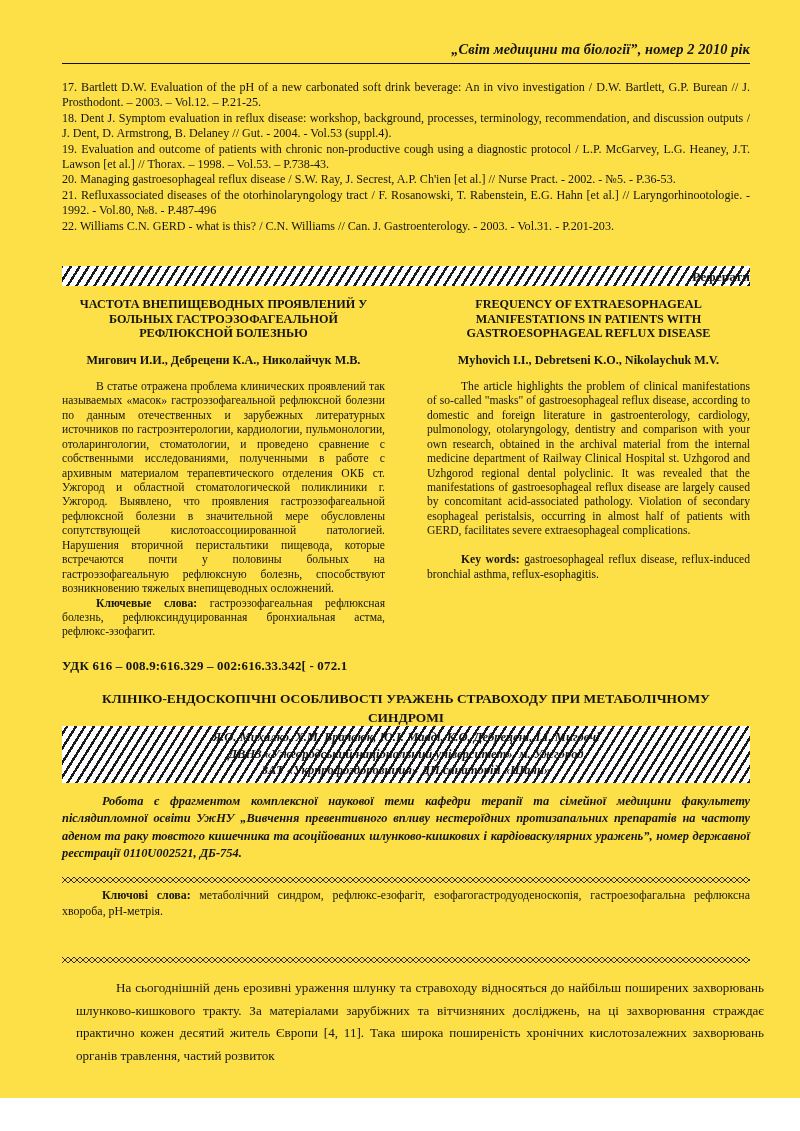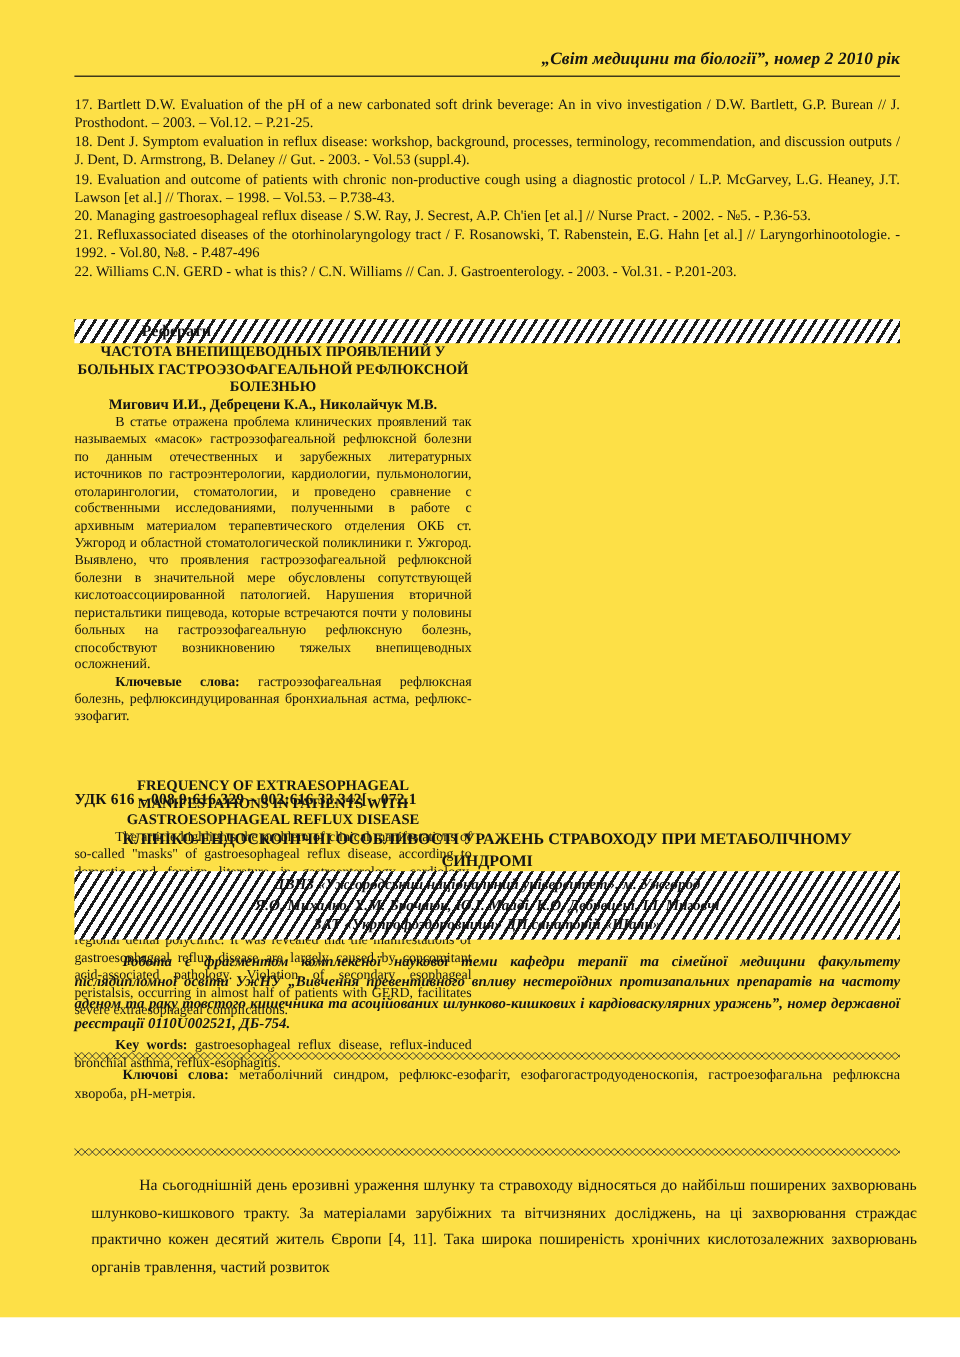--- a/index.html
+++ b/index.html
@@ -62,20 +62,21 @@
   .refs p { margin: 0; }
 
   
   .hatch-band {
     position: relative;
     background-image: repeating-linear-gradient(
        -58deg,
        #1a1a1a 0px, #1a1a1a 2.4px,
        #ffffff 2.4px, #ffffff 7.6px);
     overflow: hidden;
+    text-align: right;
   }
   .hatch-band .hatch-text {
     position: relative;
     z-index: 2;
     font-weight: bold;
     white-space: nowrap;
   }
   .banner-rubric {
     position: absolute;
     top: 266px;
@@ -86,38 +87,37 @@
   }
   .banner-rubric .hatch-text {
     display: inline-block;
     margin-left: 56px;
     font-size: 13.5px;
   }
 
   
   .abs-cols {
     position: absolute;
-    top: 286px;
+    top: 297px;
     left: 0;
     width: 688px;
     display: flex;
     gap: 42px;
-    flex-direction: column;
   }
   .abs-col { width: 331px; }
   .abs-title {
     margin: 0;
     font-size: 12.2px;
     font-weight: bold;
     line-height: 14.6px;
     text-align: center;
     text-transform: uppercase;
   }
   .abs-authors {
-    margin: 0;
+    margin: 12px;
     font-size: 12.2px;
     font-weight: bold;
     line-height: 15px;
     text-align: center;
   }
   .abs-body {
     margin: 0;
     font-size: 11.6px;
     line-height: 14.45px;
     text-align: justify;
@@ -244,21 +244,21 @@
 <body>
 
 <div id="page">
   <div class="sheet">
 
     <div class="running-head">„Світ медицини та біології”, номер 2 2010 рік</div>
     <div class="head-rule"></div>
 
     <div class="refs">
       <p>17. Bartlett D.W. Evaluation of the pH of a new carbonated soft drink beverage: An in vivo investigation / D.W. Bartlett, G.P. Burean // J. Prosthodont. – 2003. – Vol.12. – P.21-25.</p>
-      <p>18. Dent J. Symptom evaluation in reflux disease: workshop, background, processes, terminology, recommendation, and discussion outputs / J. Dent, D. Armstrong, B. Delaney // Gut. - 2003. - Vol.53 (suppl.4).</p>
+      <p>18. Dent J. Symptom evaluation in reflux disease: workshop, background, processes, terminology, recommendation, and discussion outputs / J. Dent, D. Armstrong, B. Delaney // Gut. - 2004. - Vol.53 (suppl.4).</p>
       <p>19. Evaluation and outcome of patients with chronic non-productive cough using a diagnostic protocol / L.P. McGarvey, L.G. Heaney, J.T. Lawson [et al.] // Thorax. – 1998. – Vol.53. – P.738-43.</p>
       <p>20. Managing gastroesophageal reflux disease / S.W. Ray, J. Secrest, A.P. Ch'ien [et al.] // Nurse Pract. - 2002. - №5. - P.36-53.</p>
       <p>21. Refluxassociated diseases of the otorhinolaryngology tract / F. Rosanowski, T. Rabenstein, E.G. Hahn [et al.] // Laryngorhinootologie. - 1992. - Vol.80, №8. - P.487-496</p>
       <p>22. Williams C.N. GERD - what is this? / C.N. Williams // Can. J. Gastroenterology. - 2003. - Vol.31. - P.201-203.</p>
     </div>
 
     <div class="hatch-band banner-rubric">
       <span class="hatch-text">Реферати</span>
     </div>
 
@@ -269,37 +269,38 @@
         <p class="abs-authors">Мигович И.И., Дебрецени К.А., Николайчук М.В.</p>
         <p class="abs-body">В статье отражена проблема клинических проявлений так называемых «масок» гастроэзофагеальной рефлюксной болезни по данным отечественных и зарубежных литературных источников по гастроэнтерологии, кардиологии, пульмонологии, отоларингологии, стоматологии, и проведено сравнение с собственными исследованиями, полученными в работе с архивным материалом терапевтического отделения ОКБ ст. Ужгород и областной стоматологической поликлиники г. Ужгород. Выявлено, что проявления гастроэзофагеальной рефлюксной болезни в значительной мере обусловлены сопутствующей кислотоассоциированной патологией. Нарушения вторичной перистальтики пищевода, которые встречаются почти у половины больных на гастроэзофагеальную рефлюксную болезнь, способствуют возникновению тяжелых внепищеводных осложнений.</p>
         <p class="kw">
           <b>Ключевые слова:</b>
           <span>гастроэзофагеальная рефлюксная болезнь, рефлюксиндуцированная бронхиальная астма, рефлюкс-эзофагит.</span>
         </p>
       </div>
 
       <div class="abs-col">
         <p class="abs-title">FREQUENCY OF EXTRAESOPHAGEAL MANIFESTATIONS IN PATIENTS WITH GASTROESOPHAGEAL REFLUX DISEASE</p>
+        <p class="abs-authors">Myhovich I.I., Debretseni K.O., Nikolaychuk M.V.</p>
         <p class="abs-body">The article highlights the problem of clinical manifestations of so-called "masks" of gastroesophageal reflux disease, according to domestic and foreign literature in gastroenterology, cardiology, pulmonology, otolaryngology, dentistry and comparison with your own research, obtained in the archival material from the internal medicine department of Railway Clinical Hospital st. Uzhgorod and Uzhgorod regional dental polyclinic. It was revealed that the manifestations of gastroesophageal reflux disease are largely caused by concomitant acid-associated pathology. Violation of secondary esophageal peristalsis, occurring in almost half of patients with GERD, facilitates severe extraesophageal complications.</p>
         <div class="spacer-line"></div>
         <p class="kw">
           <b>Key words:</b>
           <span>gastroesophageal reflux disease, reflux-induced bronchial asthma, reflux-esophagitis.</span>
         </p>
       </div>
     </div>
 
 
     <div class="udc">УДК 616 – 008.9:616.329 – 002:616.33.342[ - 072.1</div>
 
     <div class="art2-title">КЛІНІКО-ЕНДОСКОПІЧНІ ОСОБЛИВОСТІ УРАЖЕНЬ СТРАВОХОДУ ПРИ МЕТАБОЛІЧНОМУ СИНДРОМІ</div>
 
     <div class="hatch-band banner-authors">
+      <div class="hatch-line">Я.О. Михалко, Х.М. Брачаюк, Ю.І. Мааді, К.О. Дебрецені, І.І. Миговчі</div>
       <div class="hatch-line">ДВНЗ «Ужгородський національний університет», м. Ужгород</div>
-      <div class="hatch-line">Я.О. Михалко, Х.М. Брачаюк, Ю.І. Мааді, К.О. Дебрецені, І.І. Миговчі</div>
       <div class="hatch-line">ЗАТ «Укрпрофоздоровниця» ДП санаторій «Шаян»</div>
     </div>
 
     <div class="funding">Робота є фрагментом комплексної наукової теми кафедри терапії та сімейної медицини факультету післядипломної освіти УжНУ „Вивчення превентивного впливу нестероїдних протизапальних препаратів на частоту аденом та раку товстого кишечника та асоційованих шлунково-кишкових і кардіоваскулярних уражень”, номер державної реєстрації 0110U002521, ДБ-754.</div>
 
     <div class="zigzag top"></div>
 
     <div class="art2-abstract">
       <p class="ind">
         <b>Ключові слова:</b>

